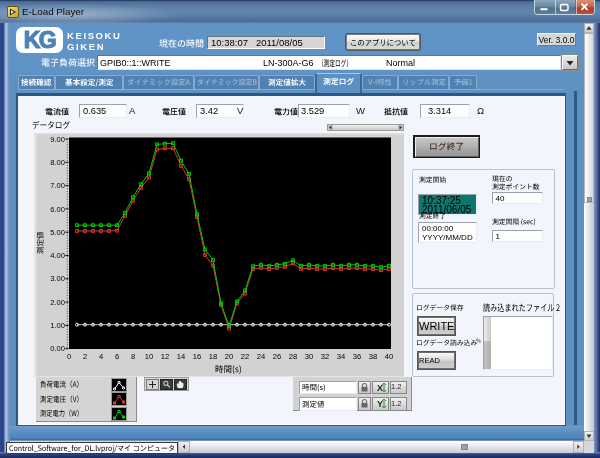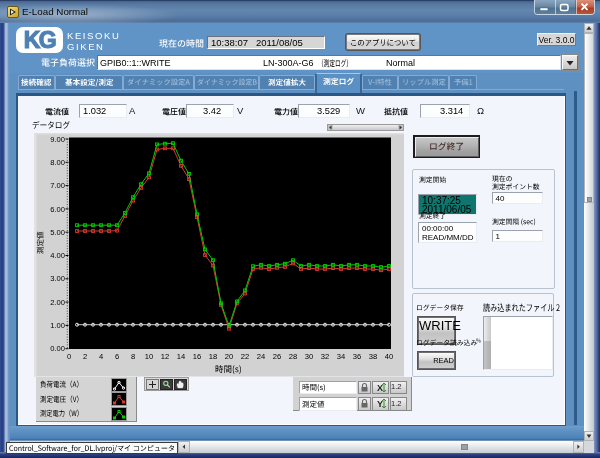--- a/index.html
+++ b/index.html
@@ -4,39 +4,39 @@
 <div class="ab" style="left:0;top:0;width:600px;height:23px;background:linear-gradient(180deg,#1a2f52 0%,#4c6a94 7%,#587aa4 20%,#6286ae 45%,#5a7da7 70%,#4a6c96 92%,#5e81ab 100%)"></div>
 <div class="ab" style="left:0;top:2px;width:280px;height:21px;background:radial-gradient(ellipse 160px 16px at 68px 13px,rgba(255,255,255,.38),rgba(255,255,255,0) 70%)"></div>
 <div class="ab" style="left:0;top:23px;width:10px;height:429px;background:linear-gradient(90deg,#44588e 0%,#26418c 8%,#26418c 32%,#52699f 42%,#9db6d8 52%,#a8bedd 68%,#6f97c5 85%,#6290bf 100%)"></div>
 <div class="ab" style="left:594px;top:23px;width:6px;height:429px;background:linear-gradient(90deg,#8094c4 0%,#5a6fa8 40%,#1f2c55 100%)"></div>
 <div class="ab" style="left:0;top:452px;width:600px;height:6px;background:linear-gradient(180deg,#6d84b8 0%,#2c4084 40%,#16265c 100%)"></div>
 <div class="ab" style="left:7px;top:6px;width:12px;height:12px;border-radius:2px;background:linear-gradient(135deg,#f8e27a,#caa22c);border:1px solid #6a5a10"></div>
 <svg class="ab" style="left:7px;top:6px" width="12" height="12">
     <path d="M3 2.5 9 6 3 9.5Z" fill="#222"></path>
     <path d="M4 4 7 6 4 8Z" fill="#e8f0e0"></path>
   </svg>
-<div class="ab" style="left:22px;top:6px;font-size:9.8px;color:#0a0a0a">E-Load Normal</div>
+<div class="ab" style="left:22px;top:6px;font-size:9.8px;color:#0a0a0a">E-Load Player</div>
 <div class="ab" style="left:533.5px;top:0;width:61.5px;height:14.5px;border:1px solid rgba(235,242,250,.75);border-top:none;border-radius:0 0 4px 4px;background:linear-gradient(180deg,#66839f 0%,#4d6f94 45%,#3f6288 55%,#527499 100%);overflow:hidden">
     <div style="position:absolute;left:0;top:0;width:20px;height:14.5px;background:linear-gradient(180deg,#8ba6c2 0%,#68879f 45%,#4f7192 55%,#5f82a2 100%)"></div>
     <div style="position:absolute;left:20px;top:0;width:20px;height:14.5px;border-left:1px solid rgba(240,246,252,.6);background:linear-gradient(180deg,#8ba6c2 0%,#68879f 45%,#4f7192 55%,#5f82a2 100%)"></div>
     <div style="position:absolute;left:41px;top:0;width:20.5px;height:14.5px;border-left:1px solid rgba(240,246,252,.6);background:linear-gradient(180deg,#e09078 0%,#c4604a 45%,#a83c26 55%,#bd5b36 100%)"></div>
   </div>
 <svg class="ab" style="left:533.5px;top:0" width="62" height="15">
     <rect x="6" y="8" width="8" height="2.5" rx="1" fill="#fff" stroke="#3a5578" stroke-width=".4"></rect>
     <rect x="26.5" y="4.5" width="7.5" height="6" rx="1.5" fill="none" stroke="#fff" stroke-width="1.5"></rect>
     <path d="M48 4.2 53 9.4M53 4.2 48 9.4" stroke="#fff" stroke-width="1.8" stroke-linecap="round"></path>
     <path d="M48 4.2 53 9.4M53 4.2 48 9.4" stroke="#fff" stroke-width="1.2"></path>
   </svg>
 <div class="ab" style="left:10px;top:23px;width:574px;height:418px;background:#5e90c2"></div>
 <div class="ab" style="left:10px;top:23px;width:574px;height:50px;background:#6093c6"></div>
 <div class="ab" style="left:574px;top:91px;width:2.5px;height:334px;background:#2e5c8a"></div>
 <div class="ab" style="left:16px;top:27px;width:47px;height:26px;background:#fff;border-radius:7px"></div>
 <div class="ab" style="left:16px;top:26px;width:47px;height:26px;text-align:center;font-size:23px;font-weight:bold;letter-spacing:-1.5px;color:#4d80b4;line-height:28px;-webkit-text-stroke:1.15px #4d80b4">KG</div>
-<div class="ab" style="left:67px;top:30px;font-size:9.5px;font-weight:normal;color:#fff;letter-spacing:1.6px">KEISOKU</div>
-<div class="ab" style="left:67px;top:41px;font-size:9.5px;font-weight:normal;color:#fff;letter-spacing:1.6px">GIKEN</div>
+<div class="ab" style="left:67px;top:30px;font-size:9.5px;font-weight:bold;color:#fff;letter-spacing:1.6px">KEISOKU</div>
+<div class="ab" style="left:67px;top:41px;font-size:9.5px;font-weight:bold;color:#fff;letter-spacing:1.6px">GIKEN</div>
 <div class="ab" style="left:207px;top:36px;width:118px;height:13px;background:#d6d6d6;border-top:1px solid #6a7280;border-left:1px solid #6a7280;border-bottom:1px solid #fff;border-right:1px solid #fff;font-size:9.5px;color:#000;line-height:12px;padding-left:3px">10:38:07&nbsp;&nbsp;&nbsp;2011/08/05</div>
 <div class="ab btn" style="left:346px;top:34px;width:74px;height:16px"></div>
 <div class="ab" style="left:537px;top:33px;width:39px;height:13px;background:#d6d6d6;border-top:1px solid #f2f2f2;border-left:1px solid #f2f2f2;border-bottom:1px solid #787878;border-right:1px solid #787878;font-size:8.5px;color:#000;line-height:12px;text-align:center;white-space:nowrap">Ver. 3.0.0</div>
 <div class="ab" style="left:97px;top:55px;width:464px;height:15px;background:#fff;border-top:1px solid #6a7280;border-left:1px solid #6a7280;border-bottom:1px solid #dce4ee;border-right:1px solid #dce4ee"></div>
 <div class="ab" style="left:100px;top:58px;font-size:9px;color:#000">GPIB0::1::WRITE</div>
 <div class="ab" style="left:263px;top:58px;font-size:9px;color:#000">LN-300A-G6</div>
 <div class="ab" style="left:386px;top:58px;font-size:9px;color:#000">Normal</div>
 <div class="ab" style="left:562px;top:55px;width:16px;height:15px;background:linear-gradient(180deg,#ececec,#c6c6c6);border-top:1px solid #f8f8f8;border-left:1px solid #f8f8f8;border-bottom:1px solid #6e6e6e;border-right:1px solid #6e6e6e;box-shadow:0 0 0 1px #8a8a8a"></div>
 <svg class="ab" style="left:562px;top:55px" width="16" height="15">
     <path d="M4.5 6 11.5 6 8 10.5Z" fill="#222"></path>
@@ -47,27 +47,27 @@
 <div class="ab" style="left:55px;top:75px;width:68px;height:13.5px;background:#5181b1;border-left:1px solid #84abd3;border-top:1px solid #84abd3;border-right:1px solid #84abd3;border-radius:2px 2px 0 0"></div>
 <div class="ab" style="left:123px;top:75px;width:71px;height:13.5px;background:#5181b1;border-left:1px solid #84abd3;border-top:1px solid #84abd3;border-right:1px solid #84abd3;border-radius:2px 2px 0 0"></div>
 <div class="ab" style="left:194px;top:75px;width:65px;height:13.5px;background:#5181b1;border-left:1px solid #84abd3;border-top:1px solid #84abd3;border-right:1px solid #84abd3;border-radius:2px 2px 0 0"></div>
 <div class="ab" style="left:259px;top:75px;width:56px;height:13.5px;background:#5181b1;border-left:1px solid #84abd3;border-top:1px solid #84abd3;border-right:1px solid #84abd3;border-radius:2px 2px 0 0"></div>
 <div class="ab" style="left:315px;top:72.5px;width:47px;height:22.5px;background:#5b90c4;border-left:2px solid #38679a;border-right:2px solid #38679a;border-top:1.5px solid #a6c8e8"></div>
 <div class="ab" style="left:362px;top:75px;width:36px;height:13.5px;background:#5181b1;border-left:1px solid #84abd3;border-top:1px solid #84abd3;border-right:1px solid #84abd3;border-radius:2px 2px 0 0"></div>
 <div class="ab" style="left:398px;top:75px;width:51px;height:13.5px;background:#5181b1;border-left:1px solid #84abd3;border-top:1px solid #84abd3;border-right:1px solid #84abd3;border-radius:2px 2px 0 0"></div>
 <div class="ab" style="left:449px;top:75px;width:28px;height:13.5px;background:#5181b1;border-left:1px solid #84abd3;border-top:1px solid #84abd3;border-right:1px solid #84abd3;border-radius:2px 2px 0 0"></div>
 <div class="ab" style="left:16px;top:92.5px;width:550px;height:334px;background:#2b5785"></div>
 <div class="ab" style="left:18px;top:95.5px;width:546.5px;height:329px;background:#f2f6fc;border-right:1.5px solid #fff;border-bottom:1.5px solid #fff"></div>
-<div class="ab" style="left:79px;top:104px;width:48px;height:14px;background:#fcfdfe;border-top:1px solid #9aa2ae;border-left:1px solid #9aa2ae;border-bottom:1px solid #e8edf4;border-right:1px solid #e8edf4;font-size:9.3px;color:#000;line-height:13.5px;padding-left:3px">1.032</div>
+<div class="ab" style="left:79px;top:104px;width:48px;height:14px;background:#fcfdfe;border-top:1px solid #9aa2ae;border-left:1px solid #9aa2ae;border-bottom:1px solid #e8edf4;border-right:1px solid #e8edf4;font-size:9.3px;color:#000;line-height:13.5px;padding-left:3px">0.635</div>
 <div class="ab" style="left:129px;top:105px;font-size:9.5px;font-weight:400;color:#10141c">A</div>
-<div class="ab" style="left:186px;top:104px;width:48px;height:14px;background:#fcfdfe;border-top:1px solid #9aa2ae;border-left:1px solid #9aa2ae;border-bottom:1px solid #e8edf4;border-right:1px solid #e8edf4;font-size:9.3px;color:#000;line-height:13.5px;padding-left:16px">3.42</div>
+<div class="ab" style="left:196px;top:104px;width:48px;height:14px;background:#fcfdfe;border-top:1px solid #9aa2ae;border-left:1px solid #9aa2ae;border-bottom:1px solid #e8edf4;border-right:1px solid #e8edf4;font-size:9.3px;color:#000;line-height:13.5px;padding-left:3px">3.42</div>
 <div class="ab" style="left:237px;top:105px;font-size:9.5px;font-weight:400;color:#10141c">V</div>
-<div class="ab" style="left:298px;top:104px;width:52px;height:14px;background:#fcfdfe;border-top:1px solid #9aa2ae;border-left:1px solid #9aa2ae;border-bottom:1px solid #e8edf4;border-right:1px solid #e8edf4;font-size:9.3px;color:#000;line-height:13.5px;padding-left:18px">3.529</div>
+<div class="ab" style="left:298px;top:104px;width:52px;height:14px;background:#fcfdfe;border-top:1px solid #9aa2ae;border-left:1px solid #9aa2ae;border-bottom:1px solid #e8edf4;border-right:1px solid #e8edf4;font-size:9.3px;color:#000;line-height:13.5px;padding-left:2px">3.529</div>
 <div class="ab" style="left:356px;top:105px;font-size:9.5px;font-weight:400;color:#10141c">W</div>
-<div class="ab" style="left:420px;top:104px;width:50px;height:14px;background:#fcfdfe;border-top:1px solid #9aa2ae;border-left:1px solid #9aa2ae;border-bottom:1px solid #e8edf4;border-right:1px solid #e8edf4;font-size:9.3px;color:#000;line-height:13.5px;padding-left:19px">3.314</div>
+<div class="ab" style="left:420px;top:104px;width:50px;height:14px;background:#fcfdfe;border-top:1px solid #9aa2ae;border-left:1px solid #9aa2ae;border-bottom:1px solid #e8edf4;border-right:1px solid #e8edf4;font-size:9.3px;color:#000;line-height:13.5px;padding-left:7px">3.314</div>
 <div class="ab" style="left:477px;top:105px;font-size:9.5px;font-weight:400;color:#10141c">Ω</div>
 <div class="ab" style="left:327px;top:124px;width:77px;height:7px;background:#c2c2c2;border:1px solid #9a9a9a"></div>
 <div class="ab" style="left:333px;top:125px;width:65px;height:5px;background:linear-gradient(180deg,#efefef,#c8c8c8)"></div>
 <svg class="ab" style="left:327px;top:124px" width="77" height="7">
     <path d="M4.5 1.5 2 3.5 4.5 5.5Z" fill="#333"></path>
     <path d="M72.5 1.5 75 3.5 72.5 5.5Z" fill="#333"></path>
   </svg>
 <svg class="ab" style="left:33.5px;top:133px" width="370.5" height="243.5">
     <rect x="0" y="0" width="370.5" height="243.5" fill="#d2d2d2"></rect>
     <rect x="0" y="0" width="2.5" height="243.5" fill="#e2e2e2"></rect>
@@ -313,27 +313,27 @@
 <div class="ab" style="left:411.5px;top:293px;width:142px;height:84px;border:1px solid #b8c2d0;border-radius:2px"></div>
 <div class="ab" style="left:418px;top:194px;width:59px;height:21px;background:#0f766e;border-top:1px solid #9aa2ae;border-left:1px solid #9aa2ae;border-bottom:1px solid #e8edf4;border-right:1px solid #e8edf4;font-size:10px;color:#000;padding:2px 0 0 3px">
     <div style="height:8.5px;line-height:8.5px">10:37:25</div>
     <div style="height:8.5px;line-height:8.5px">2011/06/05</div>
   </div>
 <div class="ab" style="left:491.5px;top:192px;width:51px;height:12px;background:#fdfdfe;border-top:1px solid #9aa2ae;border-left:1px solid #9aa2ae;border-bottom:1px solid #e8edf4;border-right:1px solid #e8edf4;font-size:8px;color:#000;padding:2px 0 0 3px">
     <div style="height:8.0px;line-height:8.0px">40</div>
   </div>
 <div class="ab" style="left:418px;top:222px;width:59px;height:21px;background:#fdfdfe;border-top:1px solid #9aa2ae;border-left:1px solid #9aa2ae;border-bottom:1px solid #e8edf4;border-right:1px solid #e8edf4;font-size:8px;color:#000;padding:2px 0 0 3px">
     <div style="height:8.5px;line-height:8.5px">00:00:00</div>
-    <div style="height:8.5px;line-height:8.5px">READ/MM/DD</div>
+    <div style="height:8.5px;line-height:8.5px">YYYY/MM/DD</div>
   </div>
 <div class="ab" style="left:491.5px;top:229.5px;width:51px;height:12px;background:#fdfdfe;border-top:1px solid #9aa2ae;border-left:1px solid #9aa2ae;border-bottom:1px solid #e8edf4;border-right:1px solid #e8edf4;font-size:8px;color:#000;padding:2px 0 0 3px">
     <div style="height:8.0px;line-height:8.0px">1</div>
   </div>
-<div class="ab" style="left:418px;top:317px;width:37px;height:27px;background:linear-gradient(180deg,#fafafa 0%,#e0e0e0 40%,#c2c2c2 60%,#cecece 100%);border:1px solid #6e6e6e;box-shadow:0 0 0 1px #555;font-size:13px;color:#000;text-align:right;line-height:16px">WRITE</div>
-<div class="ab" style="left:418px;top:351.5px;width:37px;height:17px;background:linear-gradient(180deg,#fafafa 0%,#e0e0e0 40%,#c2c2c2 60%,#cecece 100%);border:1px solid #6e6e6e;box-shadow:0 0 0 1px #555;font-size:7.5px;color:#000;text-align:right;line-height:16px">READ</div>
+<div class="ab" style="left:418px;top:317px;width:37px;height:18px;background:linear-gradient(180deg,#fafafa 0%,#e0e0e0 40%,#c2c2c2 60%,#cecece 100%);border:1px solid #6e6e6e;box-shadow:0 0 0 1px #555;font-size:11px;color:#000;text-align:right;line-height:16px">WRITE</div>
+<div class="ab" style="left:418px;top:351.5px;width:37px;height:17px;background:linear-gradient(180deg,#fafafa 0%,#e0e0e0 40%,#c2c2c2 60%,#cecece 100%);border:1px solid #6e6e6e;box-shadow:0 0 0 1px #555;font-size:7.5px;color:#000;text-align:left;line-height:16px">READ</div>
 <div class="ab" style="left:482.5px;top:315.5px;width:70px;height:54px;background:#fff;border-top:1px solid #9aa2ae;border-left:1px solid #9aa2ae;border-bottom:1px solid #e8edf4;border-right:1px solid #e8edf4"></div>
 <div class="ab" style="left:483.5px;top:316.5px;width:7px;height:52px;background:linear-gradient(90deg,#c4c4c4,#aeaeae)"></div>
 <div class="ab" style="left:483.5px;top:316.5px;width:7px;height:24px;background:linear-gradient(90deg,#ececec,#c8c8c8)"></div>
 <div class="ab" style="left:584px;top:23px;width:10px;height:418px;background:linear-gradient(90deg,#ffffff,#c2c6cc)"></div>
 <div class="ab" style="left:584px;top:23px;width:10px;height:10px;background:linear-gradient(180deg,#f0f0f0,#cdcdcd);border:1px solid #b2b2b2"></div>
 <svg class="ab" style="left:584px;top:23px" width="10" height="10">
     <path d="M5 3.2 7.6 6.8H2.4Z" fill="#333"></path>
   </svg>
 <div class="ab" style="left:584px;top:33px;width:10px;height:170px;background:linear-gradient(90deg,#ffffff,#d4d7db);border:1px solid #b0b4ba"></div>
 <div class="ab" style="left:586.5px;top:197px;width:5px;height:5px;background:#9aa0a8;border:1px solid #80868e"></div>

